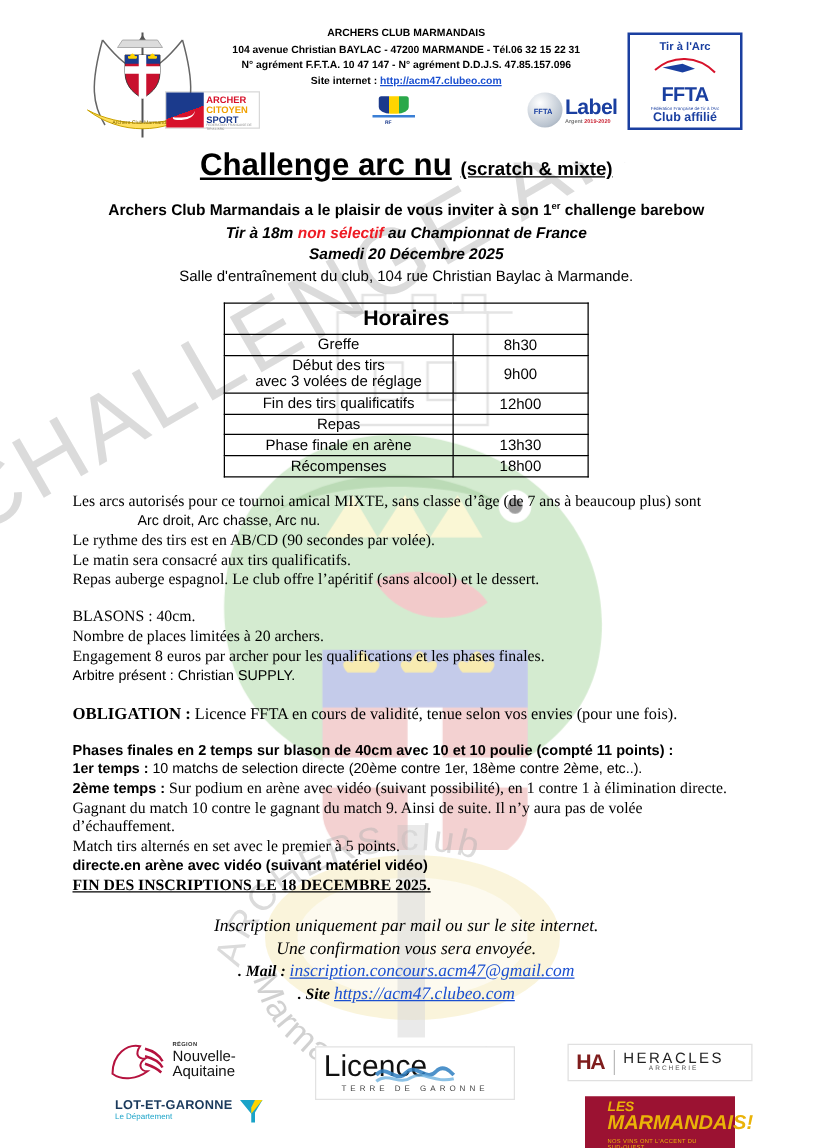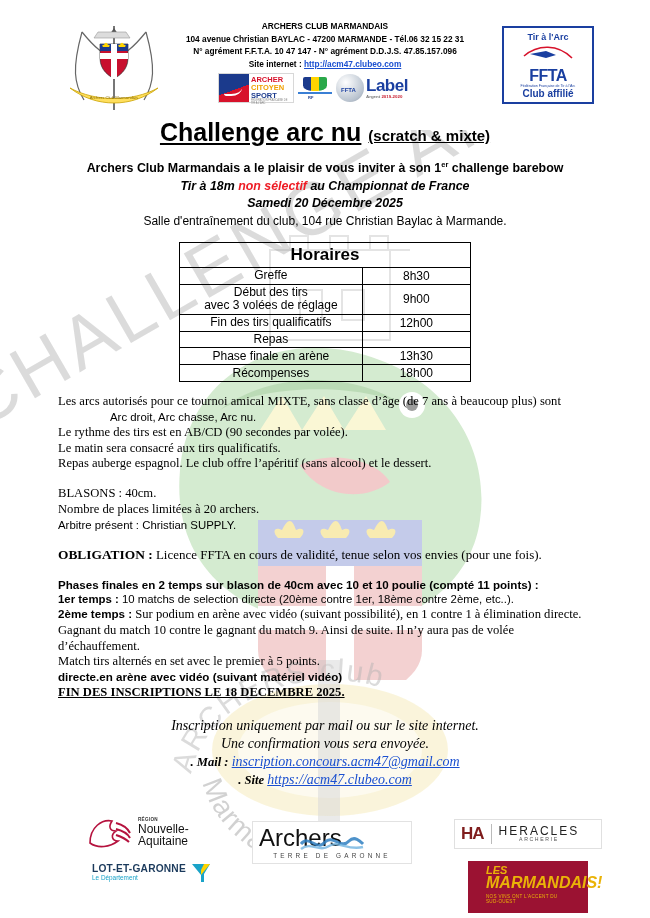--- a/index.html
+++ b/index.html
@@ -31,21 +31,21 @@
     border:2px solid #1a3fa0; background:#fff; text-align:center;
     font-family:"Liberation Sans", sans-serif;
   }
   .ffta-badge .l1 { font-size:9px; color:#1a3fa0; font-weight:bold; margin-top:4px;}
   .ffta-badge .l3 { font-size:10px; color:#1a3fa0; font-weight:bold; }
   .ffta-badge .ffta-word { font-size:16px; font-weight:bold; color:#1a3fa0; letter-spacing:-.5px; line-height:1;}
   .ffta-badge .ffta-sub { font-size:3.6px; color:#1a3fa0; line-height:1.2;}
 
   .hdr-text { text-align:center; font-family:"Liberation Sans", sans-serif; font-weight:bold; font-size:8.3px; line-height:1.52; padding-top:6px;}
   .hdr-text a { color:#1a4fd0; }
-  .hdr-logos { display:flex; justify-content:center; align-items:center; margin-top:3px; }
+  .hdr-logos { display:flex; justify-content:center; align-items:center; gap:86px; margin-top:3px; }
 
   .logo-acs { width:76px; height:30px; border:1px solid #d8d8d8; display:flex; align-items:stretch; background:#fff;}
   .logo-acs .swoosh { width:30px; background:linear-gradient(160deg,#1b3a8c 55%, #d7122b 55%); position:relative;}
   .logo-acs .swoosh:after{content:"";position:absolute;left:5px;top:9px;width:18px;height:11px;border-bottom:2px solid #fff;border-radius:0 0 60% 20%;}
   .logo-acs .words { flex:1; font-family:"Liberation Sans",sans-serif; font-weight:bold; font-size:7.5px; line-height:1.06; padding:2px 1px 0 2px; text-align:left;}
   .logo-acs .w1{color:#d7122b;} .logo-acs .w2{color:#f0a000;} .logo-acs .w3{color:#1b3a8c;}
   .logo-acs .tiny{font-size:2.6px;color:#888;font-weight:normal;}
 
   .logo-rf { width:42px; height:30px; background:#fff; position:relative;}
   .logo-rf .tri { position:absolute; left:9px; top:4px; width:24px; height:14px;
@@ -322,20 +322,21 @@
 
   <div class="body-text">
     <p>Les arcs autorisés pour ce tournoi amical MIXTE, sans classe d’âge (de 7 ans à beaucoup plus) sont</p>
     <p class="sans indent">Arc droit, Arc chasse, Arc nu.</p>
     <p>Le rythme des tirs est en AB/CD (90 secondes par volée).</p>
     <p>Le matin sera consacré aux tirs qualificatifs.</p>
     <p>Repas auberge espagnol. Le club offre l’apéritif (sans alcool) et le dessert.</p>
     <div class="gap"></div>
     <p>BLASONS : 40cm.</p>
     <p>Nombre de places limitées à 20 archers.</p>
+    <p>Engagement 8 euros par archer pour les qualifications et les phases finales.</p>
     <p class="sans">Arbitre présent : Christian SUPPLY.</p>
     <div class="gap"></div>
     <p class="oblig">
       <b>OBLIGATION :</b><span> Licence FFTA en cours de validité, tenue selon vos envies (pour une fois).</span>
     </p>
     <div class="gap"></div>
     <p class="sans-b">Phases finales en 2 temps sur blason de 40cm avec 10 et 10 poulie (compté 11 points) :</p>
     <p class="sans">
       <b>1er temps :</b><span> 10 matchs de selection directe (20ème contre 1er, 18ème contre 2ème, etc..).</span>
     </p>
@@ -384,21 +385,21 @@
         </div>
         <svg class="lg-mark" viewBox="0 0 22 22">
           <path d="M2 3 L11 14 L11 21 L14 21 L14 13 L20 3 Z" fill="#1aa3c8"></path>
           <path d="M11 14 L20 3 L14 3 L11 9 Z" fill="#ffd400"></path>
         </svg>
       </div>
     </div>
 
     <div class="f-col" id="logo-marmande">
       <div class="mm-name">
-        <span>Archers</span>
+        <span>Licence</span>
         <svg class="wave" viewBox="0 0 66 20">
           <path d="M2 12 C10 2 18 20 26 10 C34 2 42 18 50 9 C56 3 62 10 64 12" stroke="#2f7fc1" fill="none" stroke-width="3" opacity=".85"></path>
           <path d="M2 17 C12 9 20 21 30 14 C40 8 48 19 64 15" stroke="#6fb3e0" fill="none" stroke-width="2.4" opacity=".8"></path>
         </svg>
       </div>
       <div class="mm-sub">TERRE DE GARONNE</div>
     </div>
 
     <div class="f-col" id="logo-heracles">
       <div class="hr-mark">HA</div>

